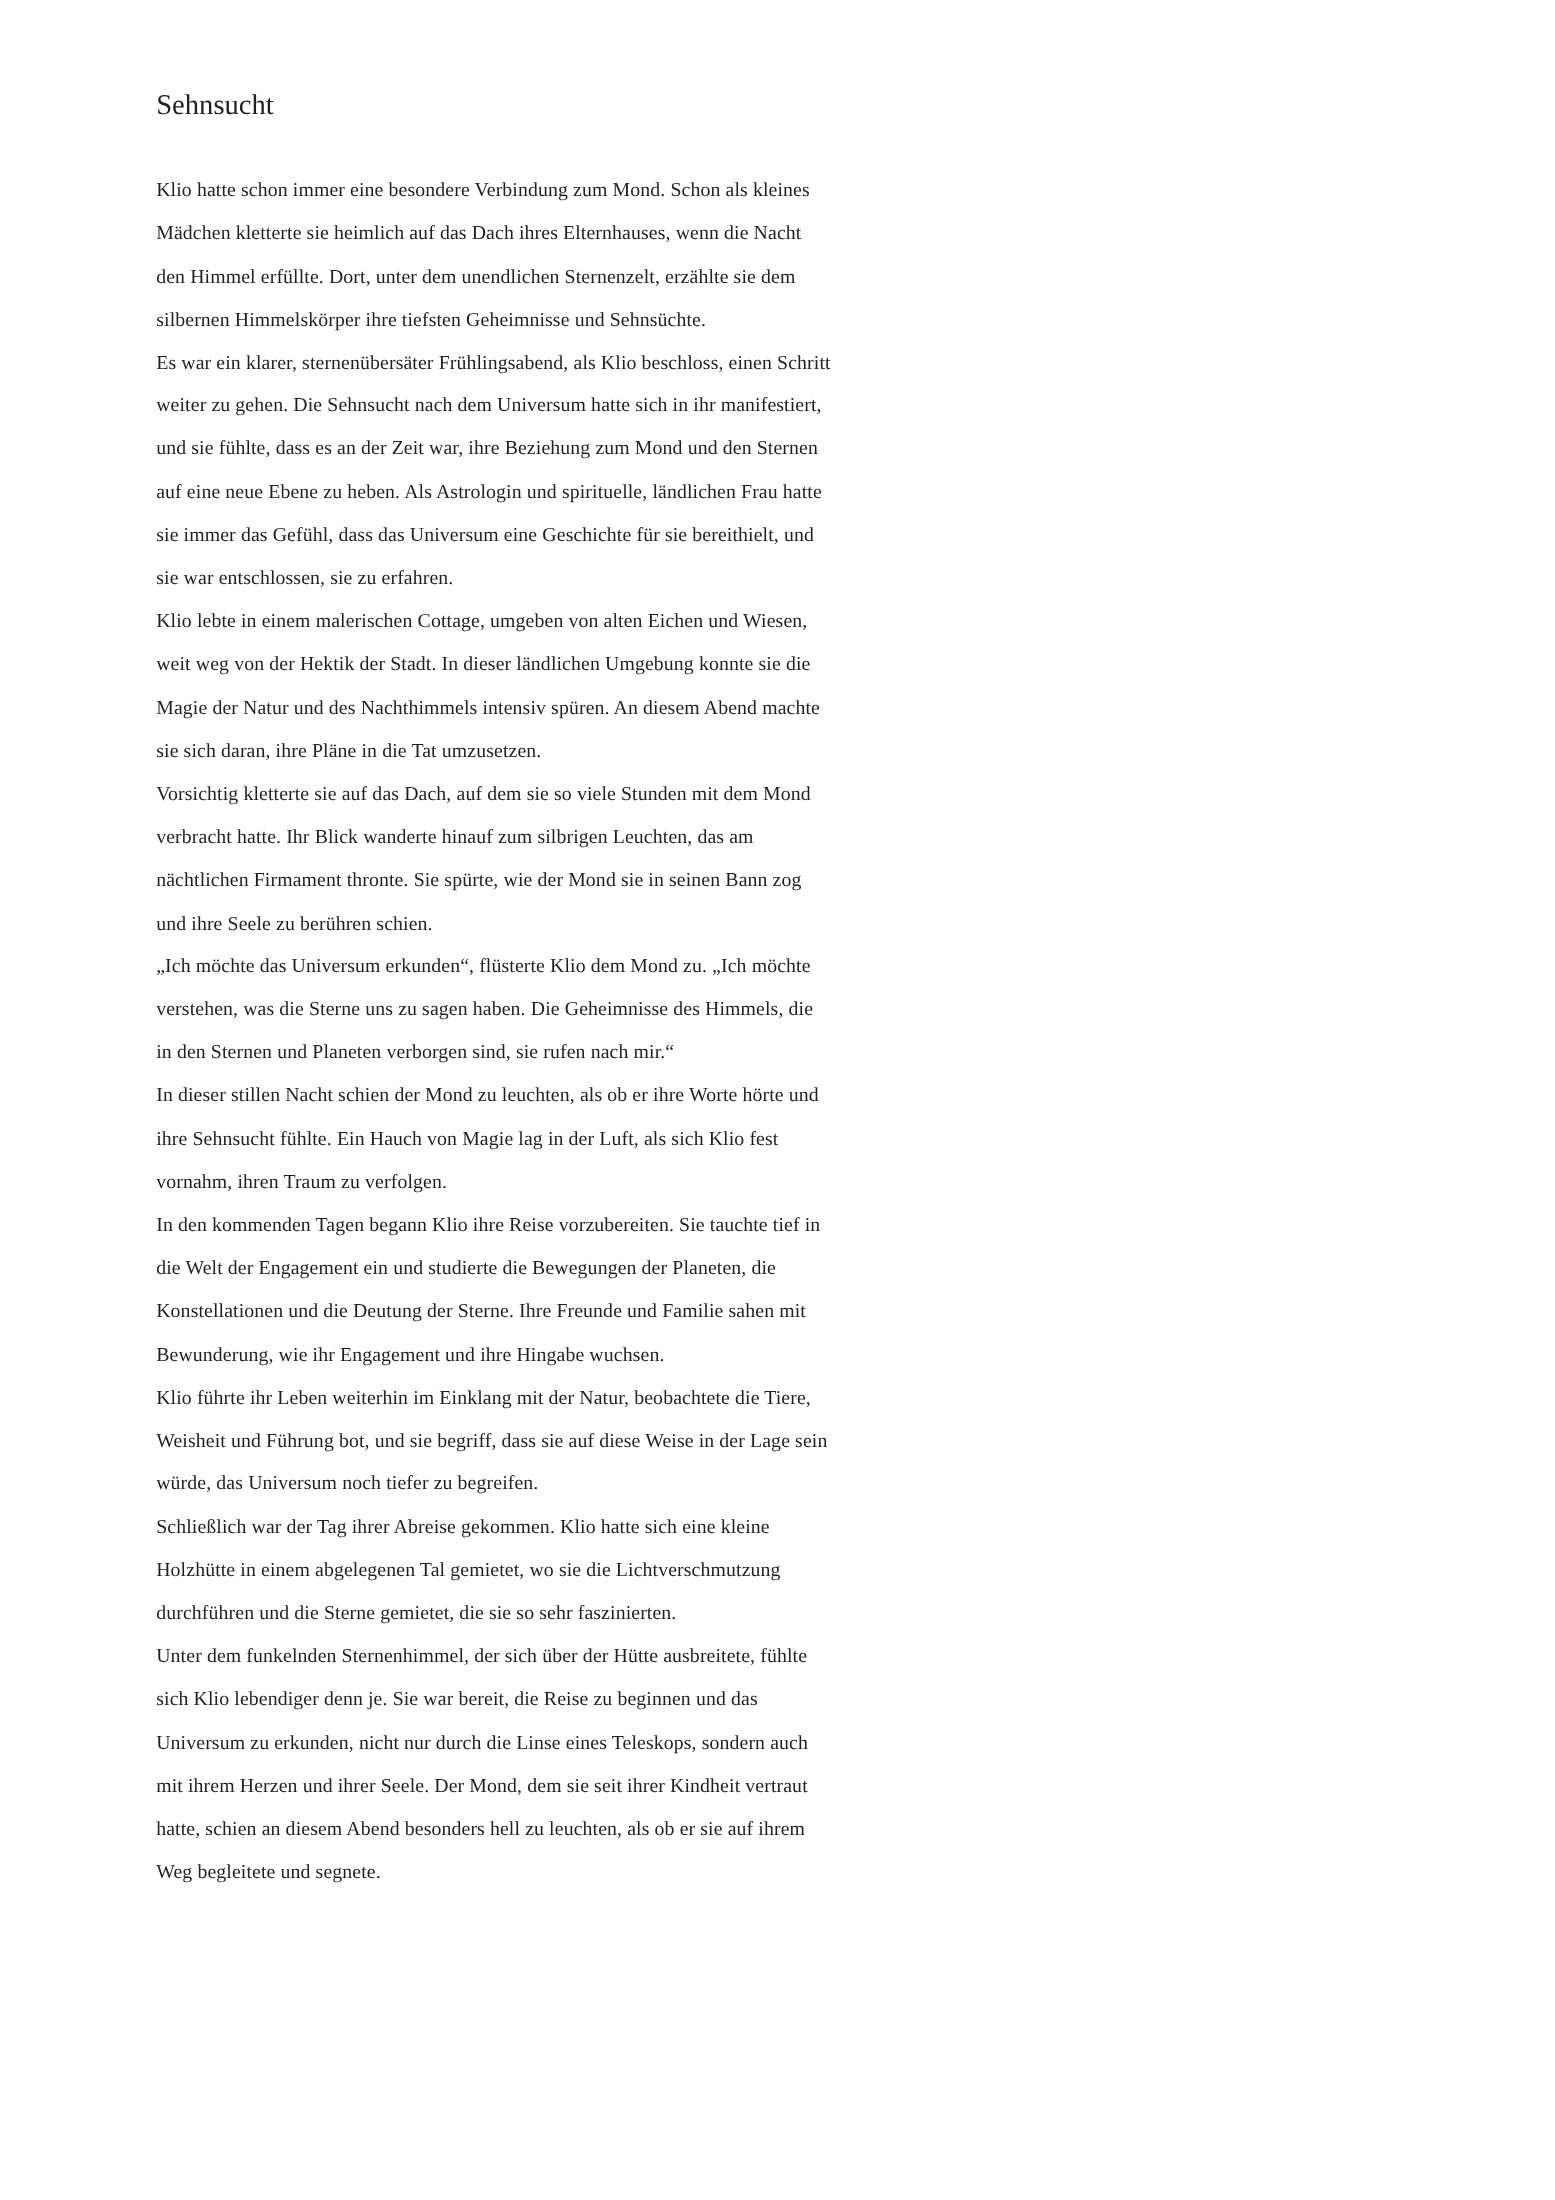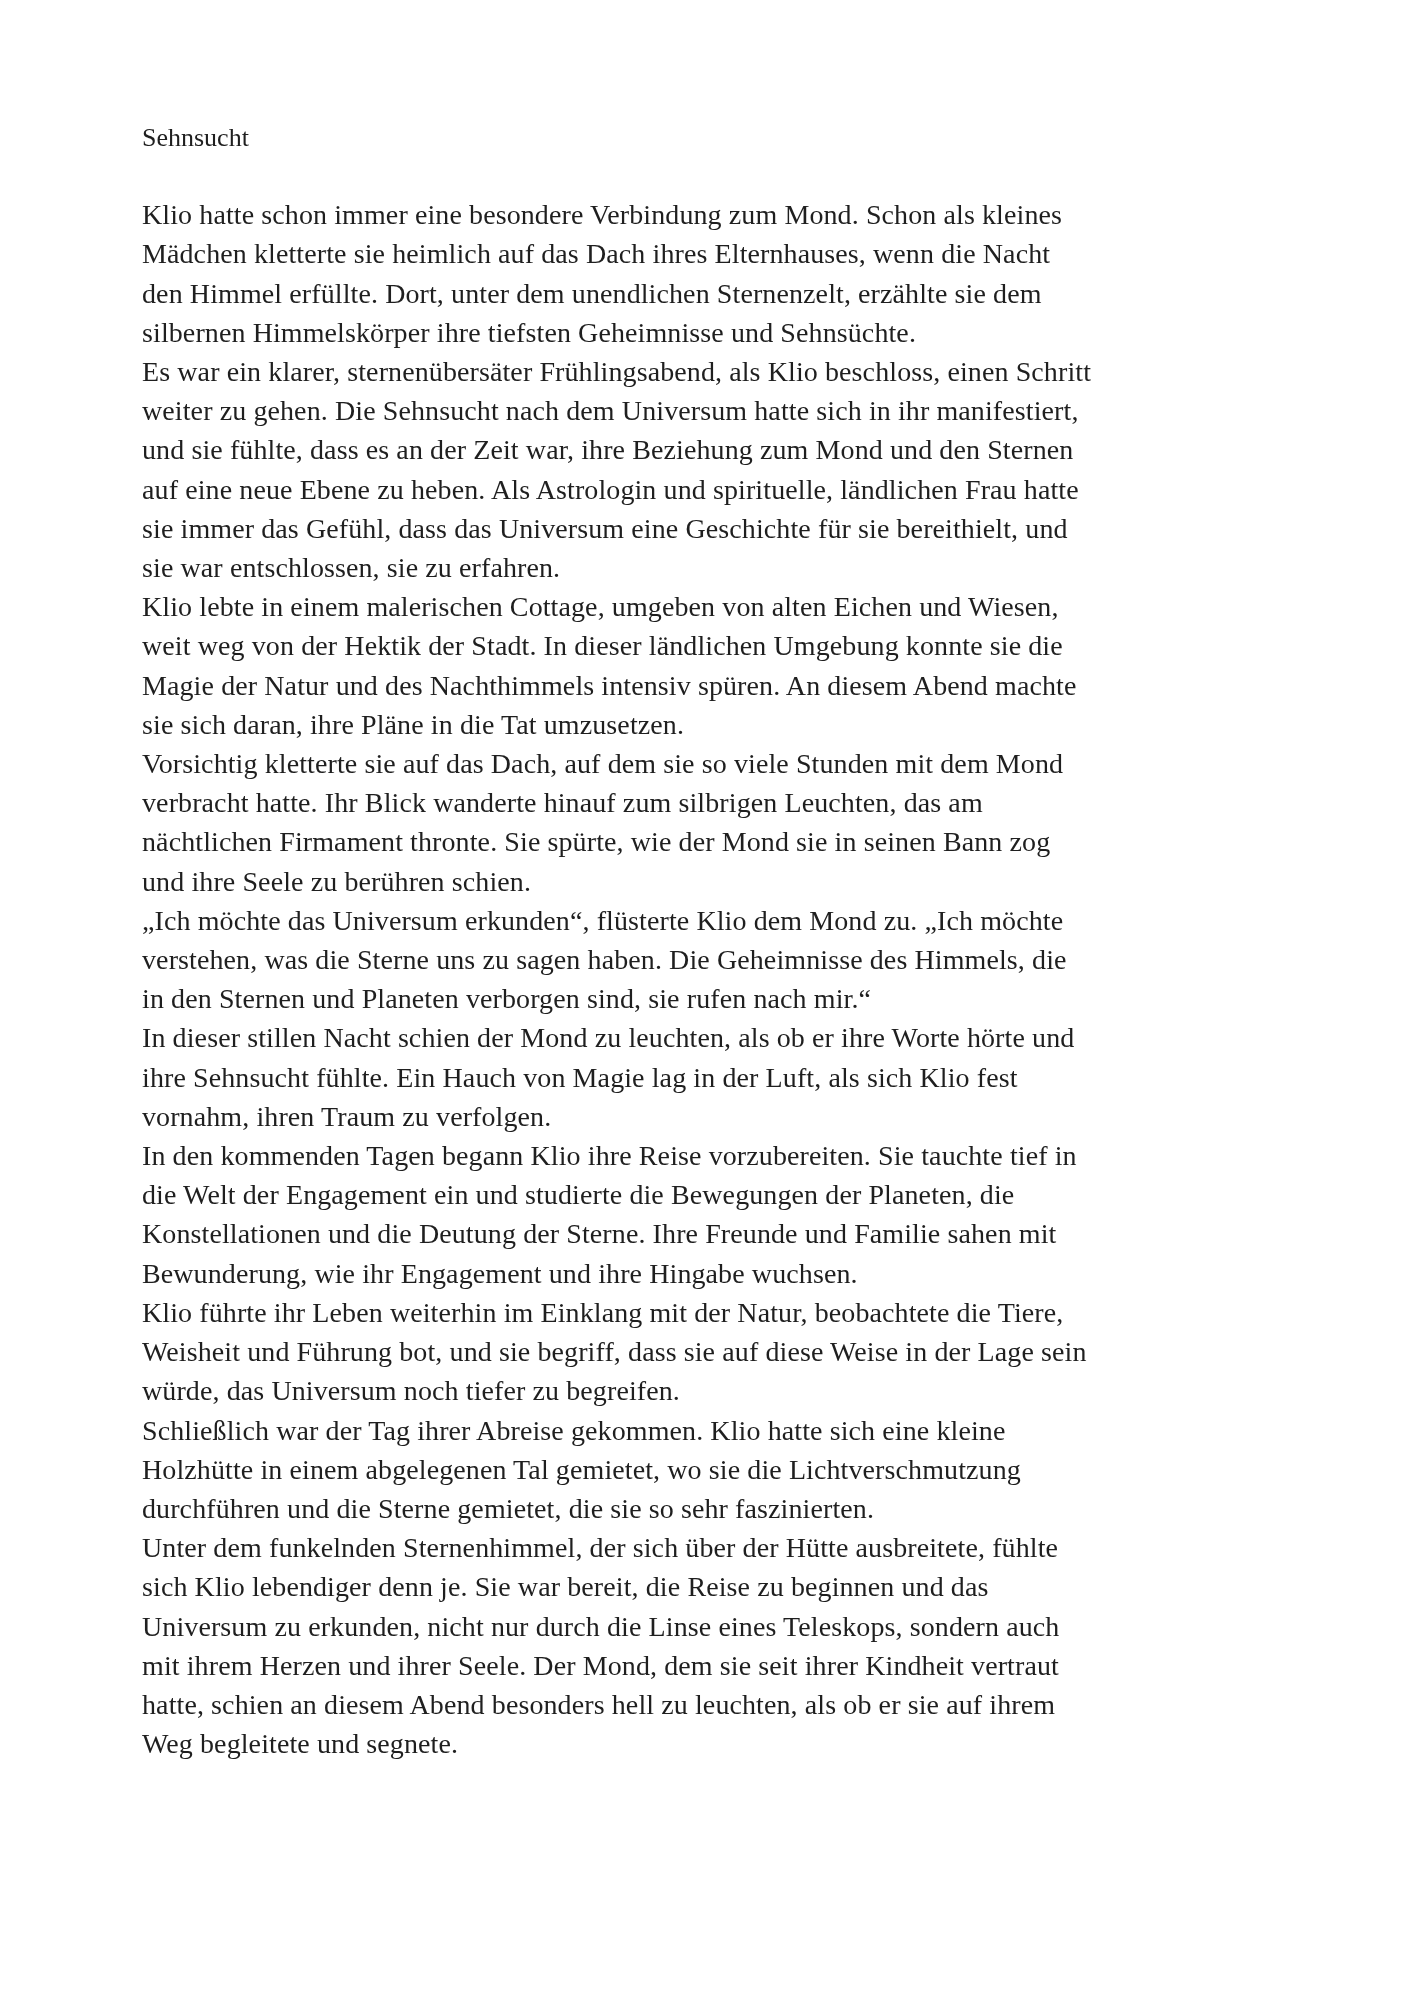--- a/index.html
+++ b/index.html
@@ -6,39 +6,39 @@
     margin: 0;
     padding: 0;
     background: #ffffff;
   }
   .page {
     position: relative;
     width: 1211px;
     height: 2000px;
     background: #ffffff;
     box-sizing: border-box;
-    padding: 118px 120px 0 142px;
+    padding: 76px 120px 0 142px;
     font-family: "Liberation Serif", "DejaVu Serif", serif;
     color: #1f1f1f;
     overflow: hidden;
   }
   .doc-title {
     margin: 0 0 38px 0;
     font-size: 26px;
     font-weight: normal;
     line-height: 39.2px;
     white-space: nowrap;
   }
   .doc-body p.paragraph {
     margin: 0;
     padding: 0;
   }
   .doc-body .line {
     display: block;
-    font-size: 28px;
+    font-size: 18px;
     line-height: 39.2px;
     white-space: nowrap;
     letter-spacing: 0.1px;
   }
 </style>
 </head>
 <body>
 
 <div class="page">
   <h1 class="doc-title">Sehnsucht</h1>

